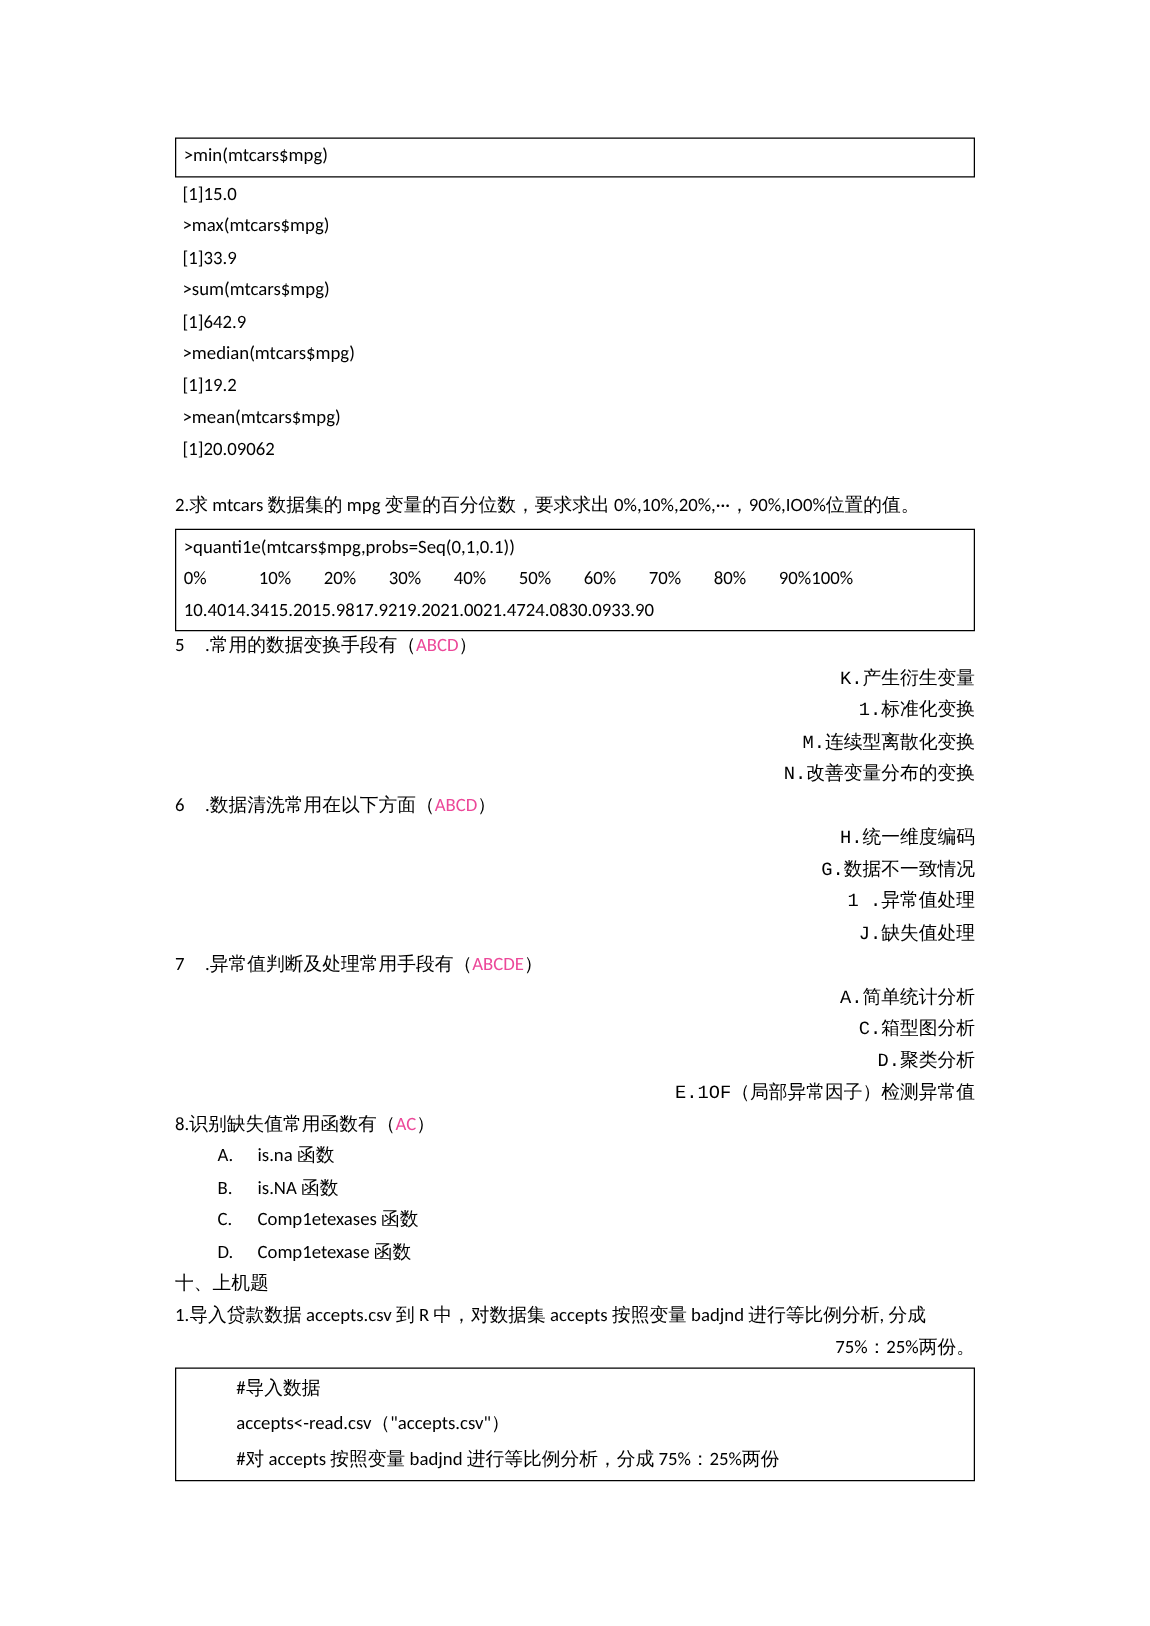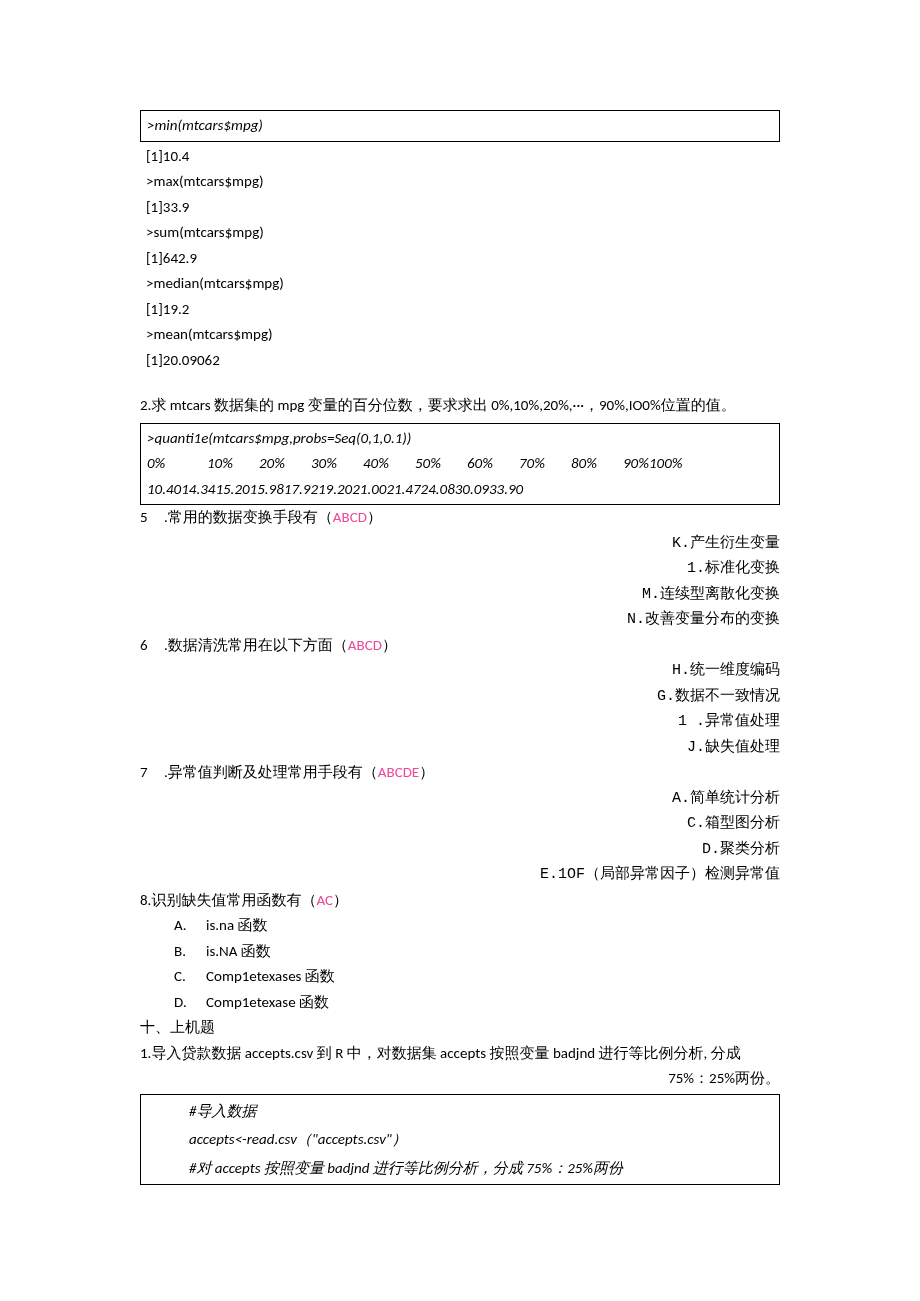--- a/index.html
+++ b/index.html
@@ -15,21 +15,20 @@
     width: 920px;
     min-height: 1301px;
     box-sizing: border-box;
     padding: 110px 140px 60px 140px;
   }
   .code-box {
     border: 1px solid #000;
     padding: 2px 6px;
     margin-bottom: 0;
     font-family: "Calibri", "SimSun", sans-serif;
-    font-style: italic;
   }
   .plain-block {
     font-family: "Calibri", "SimSun", sans-serif;
     padding: 2px 6px;
   }
   .q-text {
     font-family: "Calibri", "SimSun", sans-serif;
     margin-top: 18px;
   }
   .underline {
@@ -85,21 +84,21 @@
 </head>
 <body>
 
 <div class="page">
 
   <div class="code-box">
     <div>&gt;min(mtcars$mpg)</div>
   </div>
 
   <div class="plain-block">
-    <div>[1]10.4</div>
+    <div>[1]15.0</div>
     <div>&gt;max(mtcars$mpg)</div>
     <div>[1]33.9</div>
     <div>&gt;sum(mtcars$mpg)</div>
     <div>[1]642.9</div>
     <div>&gt;median(mtcars$mpg)</div>
     <div>[1]19.2</div>
     <div>&gt;mean(mtcars$mpg)</div>
     <div>[1]20.09062</div>
   </div>
 

